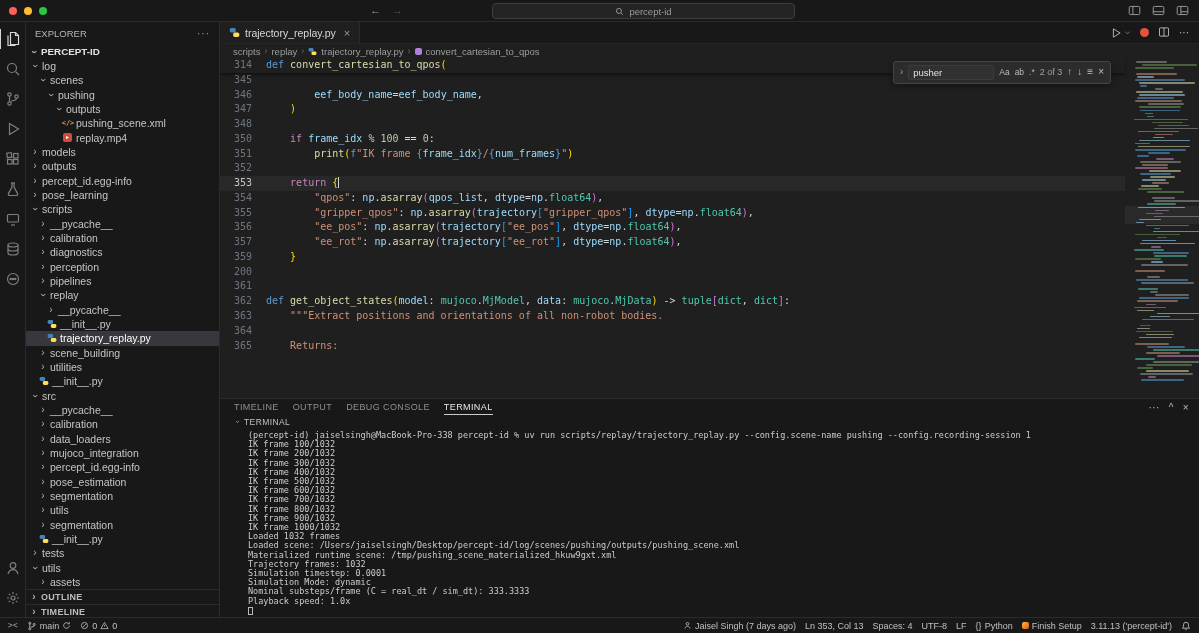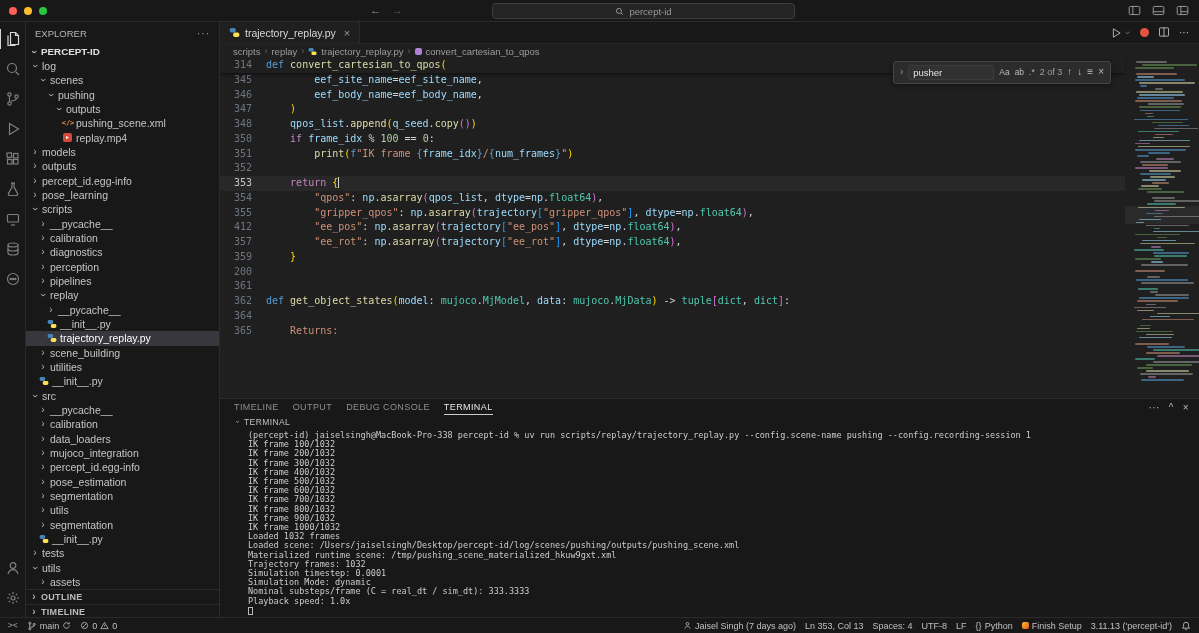--- a/index.html
+++ b/index.html
@@ -441,33 +441,31 @@
   </div>
 
   <div id="code">
     <div id="lines">
         <div class="cl sticky">
           <span class="ln">314</span>
           <span class="lc"><span class="k">def</span><span> </span><span class="f">convert_cartesian_to_qpos</span><span class="b1">(</span></span>
         </div>
         <div class="cl">
           <span class="ln">345</span>
-          <span class="lc"><span>        </span><span class="v">eef_site_name</span><span class="o">=</span><span class="v">eef_site_name</span><span class="o">,</span></span>
         </div>
         <div class="cl">
           <span class="ln">346</span>
           <span class="lc"><span>        </span><span class="v">eef_body_name</span><span class="o">=</span><span class="v">eef_body_name</span><span class="o">,</span></span>
         </div>
         <div class="cl">
           <span class="ln">347</span>
           <span class="lc"><span>    </span><span class="b1">)</span></span>
         </div>
         <div class="cl">
           <span class="ln">348</span>
-          <span class="lc"><span>    </span><span class="v">qpos_list</span><span class="o">.</span><span class="f">append</span><span class="b1">(</span><span class="v">q_seed</span><span class="o">.</span><span class="f">copy</span><span class="b2">(</span><span class="b2">)</span><span class="b1">)</span></span>
         </div>
         <div class="cl">
           <span class="ln">350</span>
           <span class="lc"><span>    </span><span class="c">if</span><span> </span><span class="v">frame_idx</span><span> </span><span class="o">%</span><span> </span><span class="n">100</span><span> </span><span class="o">==</span><span> </span><span class="n">0</span><span class="o">:</span></span>
         </div>
         <div class="cl">
           <span class="ln">351</span>
           <span class="lc"><span>        </span><span class="f">print</span><span class="b1">(</span><span class="k">f</span><span class="s">"IK frame </span><span class="k">{</span><span class="v">frame_idx</span><span class="k">}</span><span class="s">/</span><span class="k">{</span><span class="v">num_frames</span><span class="k">}</span><span class="s">"</span><span class="b1">)</span></span>
         </div>
         <div class="cl">
@@ -480,21 +478,21 @@
         </div>
         <div class="cl">
           <span class="ln">354</span>
           <span class="lc"><span>        </span><span class="s">"qpos"</span><span class="o">:</span><span> </span><span class="v">np</span><span class="o">.</span><span class="f">asarray</span><span class="b2">(</span><span class="v">qpos_list</span><span class="o">,</span><span> </span><span class="v">dtype</span><span class="o">=</span><span class="v">np</span><span class="o">.</span><span class="t">float64</span><span class="b2">)</span><span class="o">,</span></span>
         </div>
         <div class="cl">
           <span class="ln">355</span>
           <span class="lc"><span>        </span><span class="s">"gripper_qpos"</span><span class="o">:</span><span> </span><span class="v">np</span><span class="o">.</span><span class="f">asarray</span><span class="b2">(</span><span class="v">trajectory</span><span class="b3">[</span><span class="s">"gripper_qpos"</span><span class="b3">]</span><span class="o">,</span><span> </span><span class="v">dtype</span><span class="o">=</span><span class="v">np</span><span class="o">.</span><span class="t">float64</span><span class="b2">)</span><span class="o">,</span></span>
         </div>
         <div class="cl">
-          <span class="ln">412</span>
+          <span class="ln">356</span>
           <span class="lc"><span>        </span><span class="s">"ee_pos"</span><span class="o">:</span><span> </span><span class="v">np</span><span class="o">.</span><span class="f">asarray</span><span class="b2">(</span><span class="v">trajectory</span><span class="b3">[</span><span class="s">"ee_pos"</span><span class="b3">]</span><span class="o">,</span><span> </span><span class="v">dtype</span><span class="o">=</span><span class="v">np</span><span class="o">.</span><span class="t">float64</span><span class="b2">)</span><span class="o">,</span></span>
         </div>
         <div class="cl">
           <span class="ln">357</span>
           <span class="lc"><span>        </span><span class="s">"ee_rot"</span><span class="o">:</span><span> </span><span class="v">np</span><span class="o">.</span><span class="f">asarray</span><span class="b2">(</span><span class="v">trajectory</span><span class="b3">[</span><span class="s">"ee_rot"</span><span class="b3">]</span><span class="o">,</span><span> </span><span class="v">dtype</span><span class="o">=</span><span class="v">np</span><span class="o">.</span><span class="t">float64</span><span class="b2">)</span><span class="o">,</span></span>
         </div>
         <div class="cl">
           <span class="ln">359</span>
           <span class="lc"><span>    </span><span class="b1">}</span></span>
         </div>
@@ -502,20 +500,24 @@
           <span class="ln">200</span>
           <span class="lc"></span>
         </div>
         <div class="cl">
           <span class="ln">361</span>
           <span class="lc"></span>
         </div>
         <div class="cl">
           <span class="ln">362</span>
           <span class="lc"><span class="k">def</span><span> </span><span class="f">get_object_states</span><span class="b1">(</span><span class="v">model</span><span class="o">:</span><span> </span><span class="t">mujoco</span><span class="o">.</span><span class="t">MjModel</span><span class="o">,</span><span> </span><span class="v">data</span><span class="o">:</span><span> </span><span class="t">mujoco</span><span class="o">.</span><span class="t">MjData</span><span class="b1">)</span><span> </span><span class="o">-&gt;</span><span> </span><span class="t">tuple</span><span class="b2">[</span><span class="t">dict</span><span class="o">,</span><span> </span><span class="t">dict</span><span class="b2">]</span><span class="o">:</span></span>
+        </div>
+        <div class="cl">
+          <span class="ln">363</span>
+          <span class="lc"><span>    </span><span class="s">"""Extract positions and orientations of all non-robot bodies.</span></span>
         </div>
         <div class="cl">
           <span class="ln">364</span>
           <span class="lc"></span>
         </div>
         <div class="cl">
           <span class="ln">365</span>
           <span class="lc"><span>    </span><span class="s">Returns:</span></span>
         </div>
       </div>

